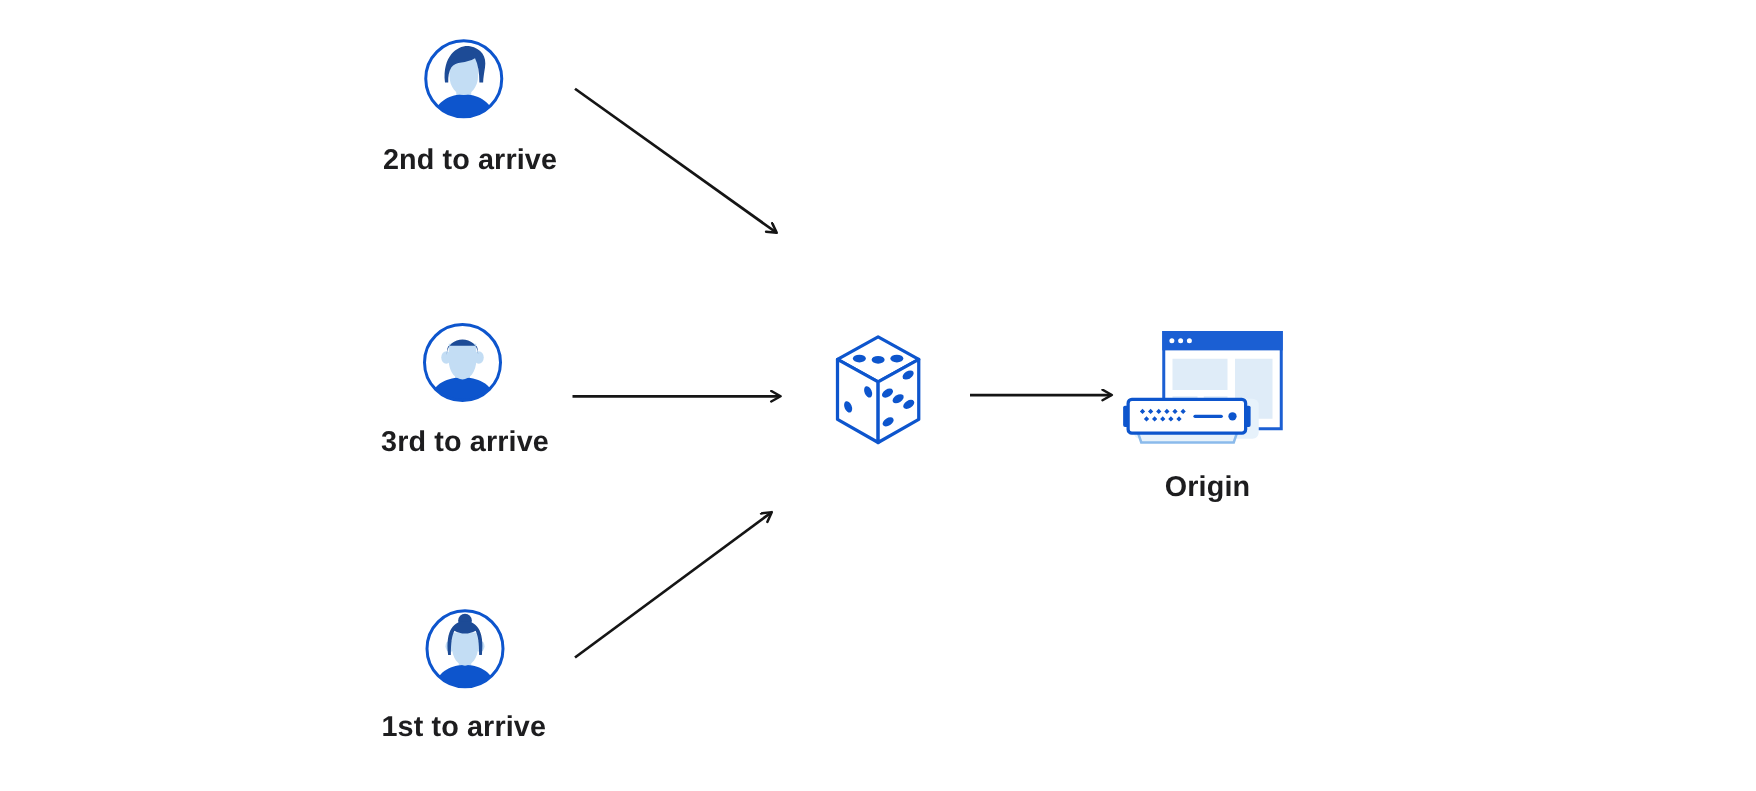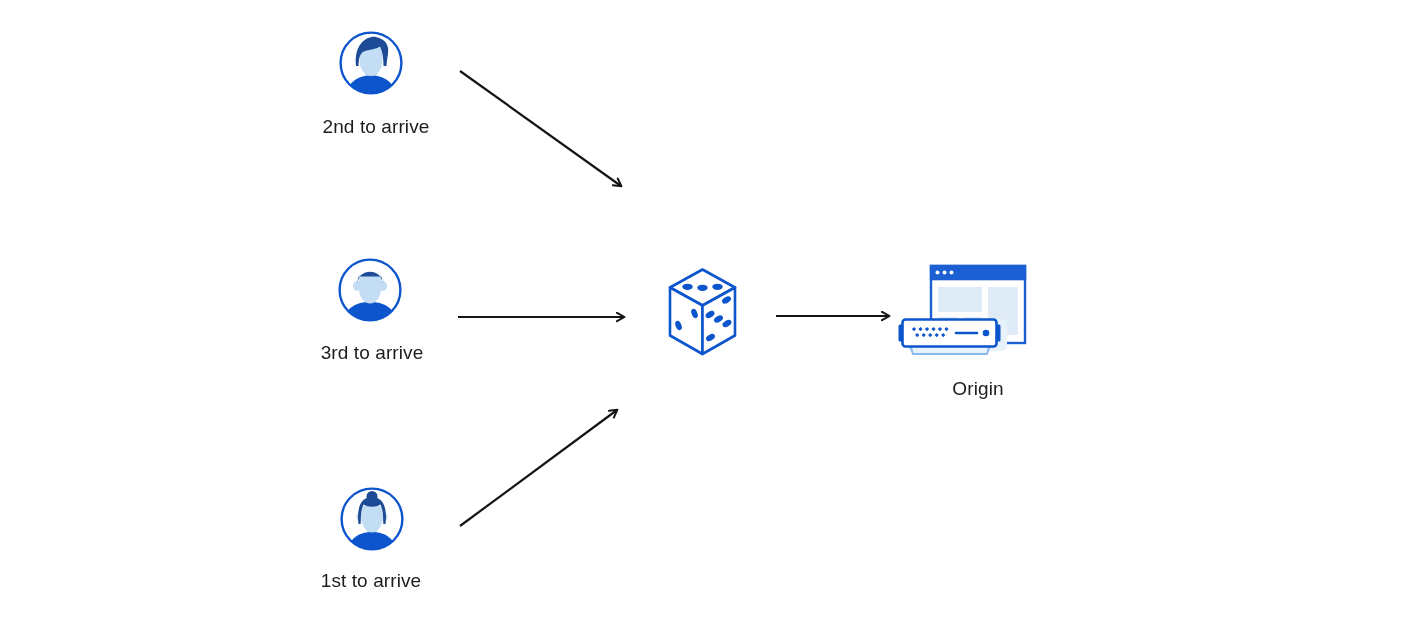--- a/index.html
+++ b/index.html
@@ -14,22 +14,22 @@
     --text:#1d1d1f;
   }
   *{margin:0;padding:0;box-sizing:border-box;}
   body{background:#fff;font-family:"Liberation Sans","DejaVu Sans",sans-serif;}
   .canvas{
     position:relative;width:1405px;height:633px;background:#fff;overflow:hidden;
   }
   .node{position:absolute;}
   .node-label{
     position:absolute;transform:translateX(-50%);
-    font-size:19px;line-height:20px;color:var(--text);
-    white-space:nowrap;letter-spacing:.1px;
+    font-size:23px;line-height:20px;color:var(--text);
+    white-space:nowrap;letter-spacing:.1px;font-weight:bold;
   }
   .arrow-layer{position:absolute;left:0;top:0;width:1405px;height:633px;pointer-events:none;}
 </style>
 </head>
 <body>
 
 <div class="canvas">
 
   <svg class="arrow-layer" width="1405" height="633" viewBox="0 0 1405 633">
     <defs>
@@ -152,16 +152,16 @@
 
       <rect x="9.5" y="61.5" width="94" height="27" rx="3" fill="#fff" stroke="var(--primary)" stroke-width="2.6"></rect>
 
       <g fill="var(--primary)">
         <path d="M21,69 l2.1,2.1 l-2.1,2.1 l-2.1,-2.1 Z M27.5,69 l2.1,2.1 l-2.1,2.1 l-2.1,-2.1 Z M34,69 l2.1,2.1 l-2.1,2.1 l-2.1,-2.1 Z M40.5,69 l2.1,2.1 l-2.1,2.1 l-2.1,-2.1 Z M47,69 l2.1,2.1 l-2.1,2.1 l-2.1,-2.1 Z M53.5,69 l2.1,2.1 l-2.1,2.1 l-2.1,-2.1 Z"></path>
         <path d="M24.2,75 l2.1,2.1 l-2.1,2.1 l-2.1,-2.1 Z M30.7,75 l2.1,2.1 l-2.1,2.1 l-2.1,-2.1 Z M37.2,75 l2.1,2.1 l-2.1,2.1 l-2.1,-2.1 Z M43.7,75 l2.1,2.1 l-2.1,2.1 l-2.1,-2.1 Z M50.2,75 l2.1,2.1 l-2.1,2.1 l-2.1,-2.1 Z"></path>
       </g>
       <line x1="63" y1="75" x2="84" y2="75" stroke="var(--primary)" stroke-width="2.6" stroke-linecap="round"></line>
       <circle cx="93" cy="75" r="3.3" fill="var(--primary)"></circle>
     </svg>
-    <div class="node-label" style="left:85px;top:121px;">Origin</div>
+    <div class="node-label" style="left:73px;top:121px;">Origin</div>
   </div>
 
 </div>
 
 </body></html>

